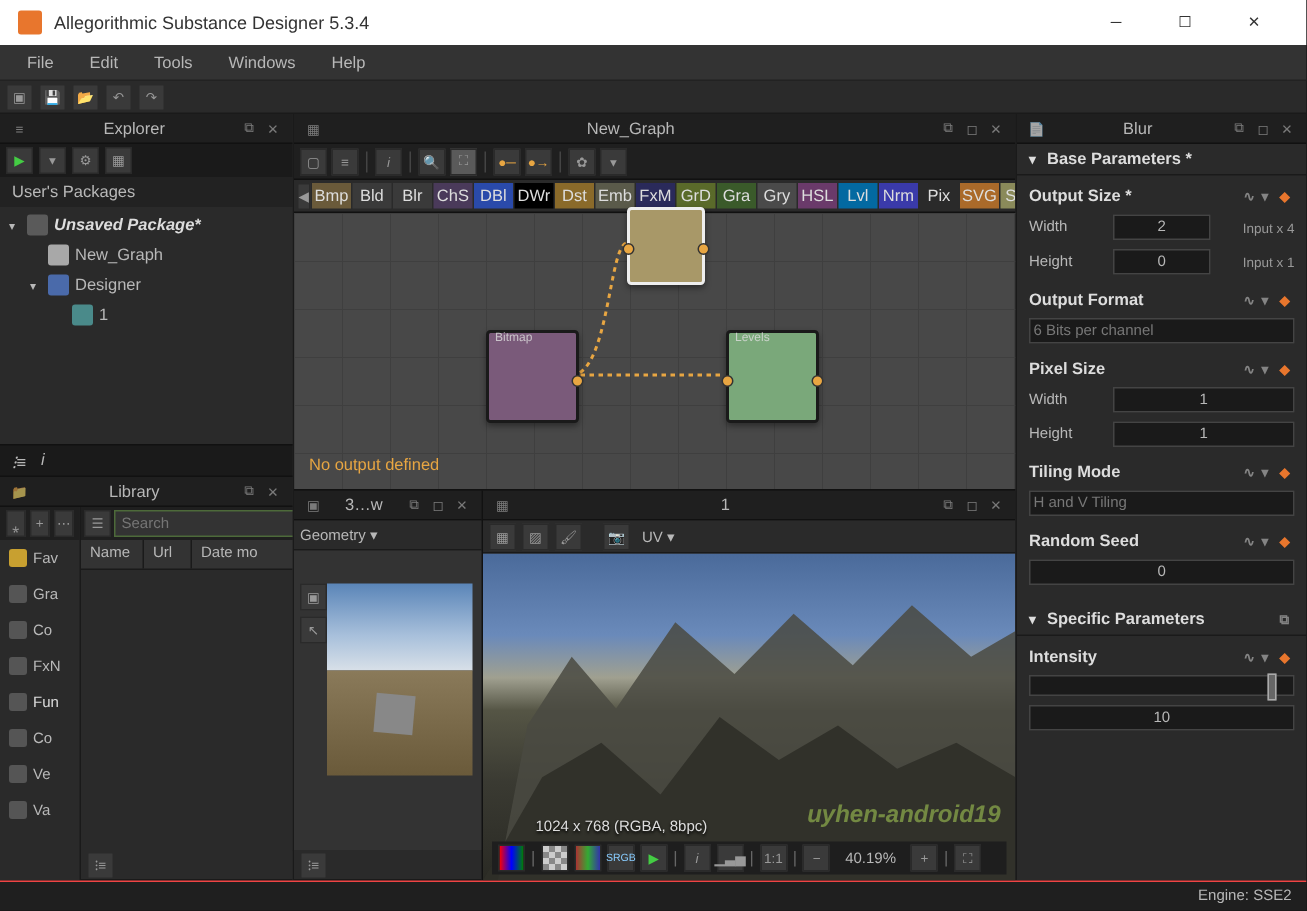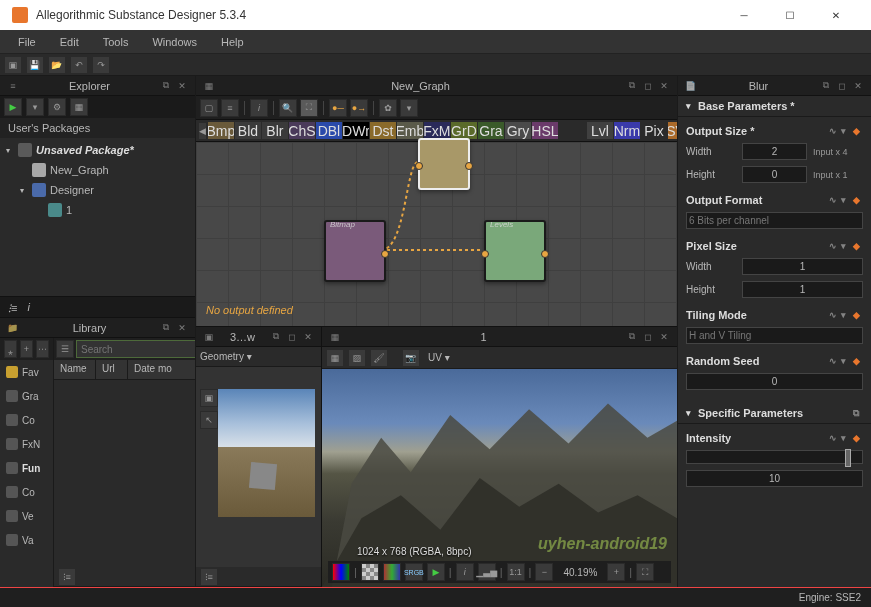--- a/index.html
+++ b/index.html
@@ -45,38 +45,38 @@
 
 .infopanel { height: 22px; background: #1a1a1a; display: flex; align-items: center; padding: 0 8px; border-top: 1px solid #111; border-bottom: 1px solid #111; font-style: italic; }
 
 
 .library { flex: 1; display: flex; flex-direction: column; }
 .libsplit { display: flex; flex: 1; overflow: hidden; }
 .libfilters { width: 54px; background: #2a2a2a; border-right: 1px solid #1a1a1a; }
 .libfilters .ftab { height: 22px; background: #1f1f1f; display: flex; align-items: center; padding: 0 4px; gap: 3px; }
 .libfilters .fitem { padding: 6px 6px; cursor: pointer; display: flex; align-items: center; gap: 4px; font-size: 10px; }
 .libfilters .fitem .ficon { width: 12px; height: 12px; background: #555; border-radius: 2px; }
-.libfilters .bold { font-weight: bold; color: #ddd; }
+.libfilters .bold { font-weight: normal; color: #ddd; }
 .liblist { flex: 1; display: flex; flex-direction: column; }
 .liblist .search { height: 22px; background: #1f1f1f; display: flex; align-items: center; padding: 0 2px; gap: 2px; }
 .liblist .search input { flex: 1; background: #333; border: 1px solid #4d6a3a; color: #ccc; padding: 2px 4px; font-size: 10px; height: 18px; }
 .liblist .cols { height: 20px; background: #333; display: flex; border-bottom: 1px solid #1a1a1a; }
 .liblist .col { padding: 3px 6px; border-right: 1px solid #1a1a1a; font-size: 10px; }
 .liblist .body { flex: 1; background: #2a2a2a; }
 
 
 .centercol { flex: 1; display: flex; flex-direction: column; overflow: hidden; }
 
 
 .graphpanel { flex: 0 0 250px; display: flex; flex-direction: column; }
 .graphtool { height: 24px; background: #1f1f1f; display: flex; align-items: center; padding: 0 4px; gap: 3px; border-bottom: 1px solid #111; }
 .graphtool .sep { width: 1px; height: 14px; background: #444; margin: 0 2px; }
 .nodeshelf { height: 22px; background: #2a2a2a; display: flex; align-items: stretch; overflow: hidden; padding: 2px; gap: 1px; border-bottom: 1px solid #111; }
-.shelfitem { flex: 0 0 26px; display: flex; align-items: center; justify-content: center; font-size: 14px; cursor: pointer; color: #ddd; overflow: hidden; }
-.graphcanvas { flex: 1; background: #484848; background-image: linear-gradient(#3f3f3f 1px, transparent 1px), linear-gradient(90deg, #3f3f3f 1px, transparent 1px); background-size: 32px 32px; position: relative; font-style: italic; }
+.shelfitem { flex: 0 0 26px; display: flex; align-items: center; justify-content: center; font-size: 11px; cursor: pointer; color: #ddd; overflow: hidden; }
+.graphcanvas { flex: 1; background: #484848; background-image: linear-gradient(#3f3f3f 1px, transparent 1px), linear-gradient(90deg, #3f3f3f 1px, transparent 1px); background-size: 32px 32px; position: relative; }
 .gnode { position: absolute; border: 2px solid #1a1a1a; border-radius: 3px; box-shadow: 0 2px 4px rgba(0,0,0,.4); }
 .gnode .label { position: absolute; top: -2px; left: 4px; font-size: 8px; color: #ddd; opacity: 0.8; }
 .port { position: absolute; width: 8px; height: 8px; background: #e8a642; border-radius: 50%; border: 1px solid #333; }
 .nooutput { position: absolute; bottom: 10px; left: 10px; color: #e8a642; font-size: 11px; }
 .gline { position: absolute; stroke: #e8a642; stroke-width: 2; stroke-dasharray: 3,3; fill: none; }
 
 
 .bottomrow { flex: 1; display: flex; overflow: hidden; border-top: 1px solid #111; }
 .panel3d { width: 126px; display: flex; flex-direction: column; border-right: 1px solid #111; }
 .panelimg { flex: 1; display: flex; flex-direction: column; }
@@ -93,21 +93,21 @@
 
 
 .rightcol { width: 194px; display: flex; flex-direction: column; background: #2a2a2a; border-left: 1px solid #1a1a1a; }
 .propbody { flex: 1; overflow: auto; }
 .prophead { background: #2a2a2a; padding: 4px 8px; display: flex; align-items: center; font-weight: bold; color: #ddd; border-bottom: 1px solid #1a1a1a; }
 .prophead .arrow { width: 12px; font-size: 9px; }
 .proprow { display: flex; align-items: center; padding: 3px 8px; gap: 6px; }
 .proprow.section { font-weight: bold; color: #ddd; padding-top: 8px; }
 .proprow .plabel { width: 50px; font-size: 10px; }
 .proprow .pval { flex: 1; background: #1a1a1a; border: 1px solid #444; text-align: center; padding: 2px; font-size: 10px; }
-.proprow .pextra { font-size: 9px; color: #999; width: 50px; text-align: left; }
+.proprow .pextra { font-size: 9px; color: #999; width: 50px; text-align: right; }
 .propicons { display: flex; gap: 2px; margin-left: auto; }
 .propicons .pi { font-size: 9px; opacity: 0.5; width: 10px; }
 .pi.orange { color: #e8762d; opacity: 1; }
 .slider { flex: 1; height: 14px; background: #1a1a1a; border: 1px solid #444; position: relative; }
 .slider .shandle { position: absolute; top: -2px; width: 6px; height: 18px; background: #666; border: 1px solid #aaa; }
 
 
 .statusbar { height: 20px; background: #1f1f1f; border-top: 1px solid #ef4444; display: flex; align-items: center; justify-content: flex-end; padding: 0 10px; font-size: 10px; }
 </style>
 </head>
@@ -292,21 +292,21 @@
           <div class="shelfitem" style="background: rgb(74, 58, 90);">ChS</div>
           <div class="shelfitem" style="background: rgb(42, 74, 170);">DBl</div>
           <div class="shelfitem" style="background: #000000;">DWr</div>
           <div class="shelfitem" style="background: rgb(138, 106, 42);">Dst</div>
           <div class="shelfitem" style="background: rgb(90, 90, 74);">Emb</div>
           <div class="shelfitem" style="background: rgb(42, 42, 90);">FxM</div>
           <div class="shelfitem" style="background: rgb(90, 106, 42);">GrD</div>
           <div class="shelfitem" style="background: rgb(58, 90, 42);">Gra</div>
           <div class="shelfitem" style="background: rgb(74, 74, 74);">Gry</div>
           <div class="shelfitem" style="background: rgb(106, 58, 106);">HSL</div>
-          <div class="shelfitem" style="background: #404040; margin-left: 28px;">Lvl</div>
+          <div class="shelfitem" style="background: #0369a1;">Lvl</div>
           <div class="shelfitem" style="background: rgb(58, 58, 170);">Nrm</div>
           <div class="shelfitem" style="background: rgb(42, 42, 42);">Pix</div>
           <div class="shelfitem" style="background: rgb(170, 106, 42);">SVG</div>
           <div class="shelfitem" style="background: rgb(138, 138, 90);">Shp</div>
         </div>
       <div class="graphcanvas">
         <svg style="position:absolute;inset:0;width:100%;height:100%;pointer-events:none">
           <path class="gline" d="M 185 108 C 210 108, 210 20, 222 20"></path>
           <path class="gline" d="M 185 108 L 287 108"></path>
         </svg>

